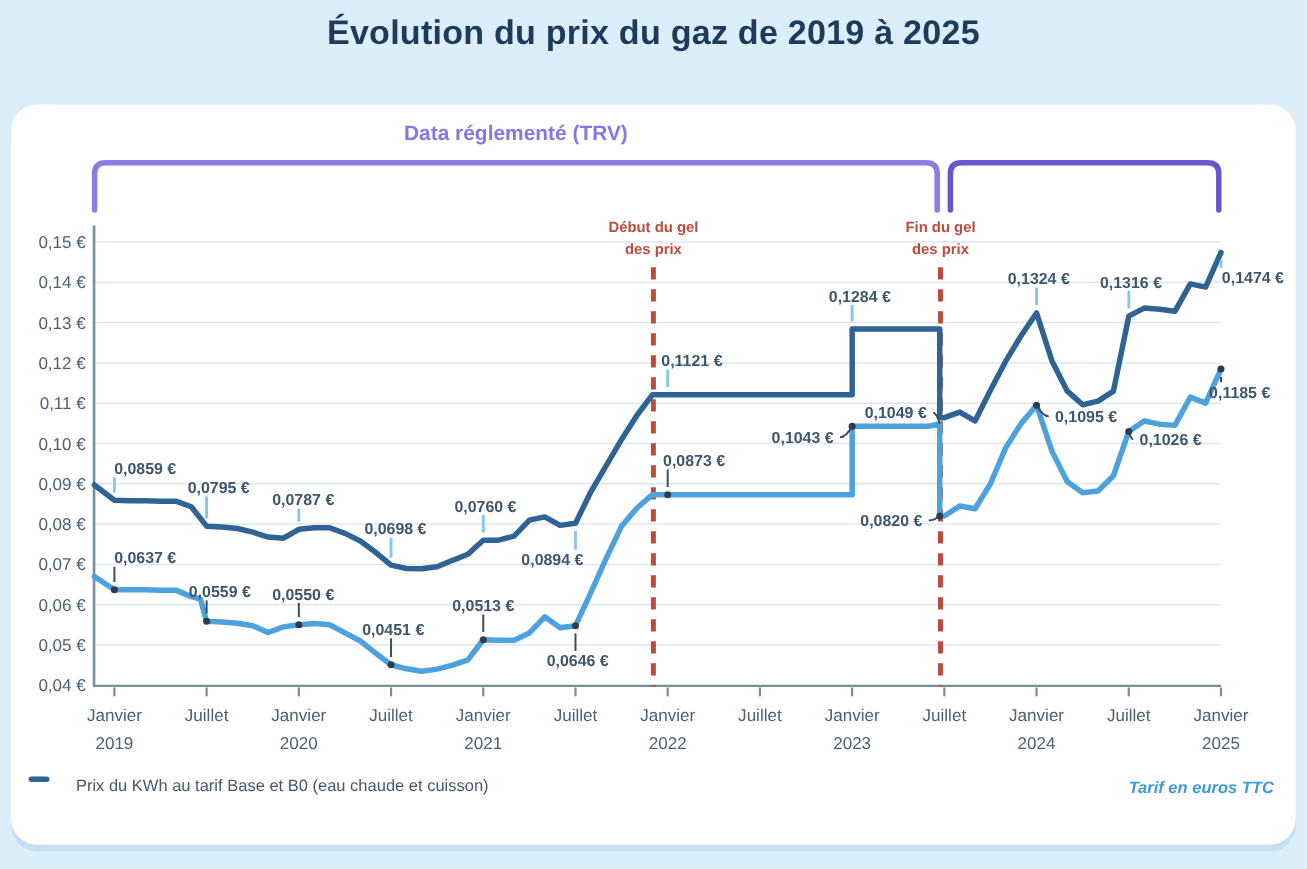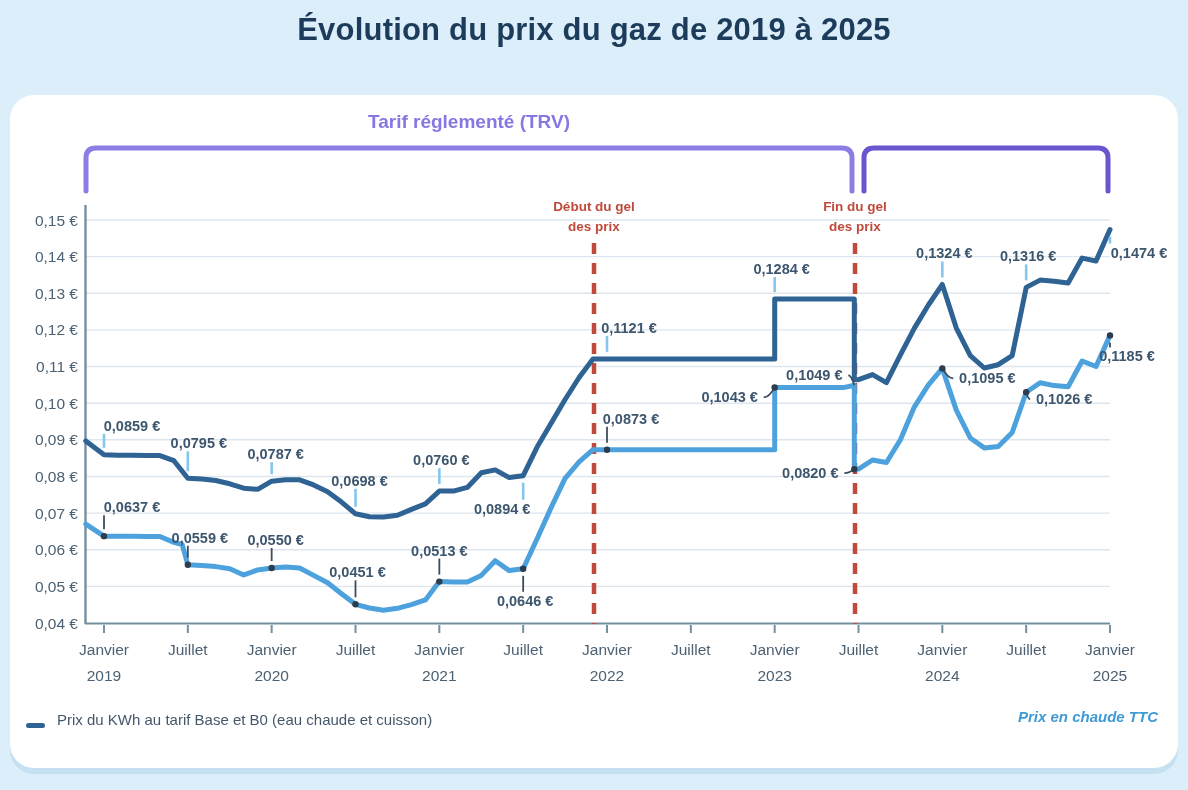--- a/index.html
+++ b/index.html
@@ -8,21 +8,21 @@
   .title{position:absolute;top:12px;left:0;width:100%;text-align:center;
     font-size:31px;font-weight:bold;color:#1d3c5b;margin:0;letter-spacing:.2px;}
   .card{position:absolute;left:10px;top:95px;width:1168px;height:673px;
     background:#ffffff;border-radius:24px;box-shadow:0 6px 0 rgba(140,190,220,.28);}
   svg#chart{position:absolute;left:0;top:0;width:1188px;height:790px;}
   .bracket-label{position:absolute;top:111px;text-align:center;
     font-size:19px;font-weight:bold;}
   .bracket-label.trv{left:86px;width:766px;color:#8678e2;}
   .bracket-label.repere{left:864px;width:244px;color:#5b47c8;}
   .legend{position:absolute;left:26px;top:706px;}
-  .legend-row{display:flex;align-items:flex-end;height:22px;margin-bottom:2px;}
+  .legend-row{display:flex;align-items:flex-start;height:22px;margin-bottom:2px;gap:12px;}
   .swatch{display:inline-block;width:19px;height:5px;border-radius:3px;margin-right:12px;}
   .legend-text{font-size:15px;color:#44586c;}
   .source{position:absolute;right:30px;top:705px;text-align:right;
     color:#3f9ad5;font-size:15px;font-weight:bold;font-style:italic;line-height:23px;}
 </style>
 </head>
 <body>
 
 <div class="page" style="background: rgb(219, 238, 249);">
   <h1 class="title" style="color: rgb(29, 60, 91);">Évolution du prix du gaz de 2019 à 2025</h1>
@@ -150,23 +150,23 @@
       <text x="987.3333333333334" y="383.37727272727267" text-anchor="middle" font-size="14.5" font-weight="bold" fill="#3d566e">0,1095 €</text>
       <path d="M1030.1666666666665,399.19090909090903 Q1028.1666666666665,399.19090909090903 1026.1666666666665,392.19090909090903" fill="none" stroke="#3c4c5c" stroke-width="1.8"></path>
       <circle cx="1026.1666666666665" cy="392.19090909090903" r="3.2" fill="#2e3d4d"></circle>
       <text x="1064.1666666666665" y="404.19090909090903" text-anchor="middle" font-size="14.5" font-weight="bold" fill="#3d566e">0,1026 €</text>
       <line x1="1110" y1="342.4045454545455" x2="1110" y2="347.4045454545455" stroke="#3c4c5c" stroke-width="1.8"></line>
       <circle cx="1110" cy="335.4045454545455" r="3.2" fill="#2e3d4d"></circle>
       <text x="1127" y="361.4045454545455" text-anchor="middle" font-size="14.5" font-weight="bold" fill="#3d566e">0,1185 €</text>
       <path d="M 86 191 L 86 158 Q 86 148 96 148 L 842 148 Q 852 148 852 158 L 852 191" fill="none" stroke="#8a7ee4" stroke-width="5" stroke-linecap="round"></path>
       <path d="M 864 191 L 864 158 Q 864 148 874 148 L 1098 148 Q 1108 148 1108 158 L 1108 191" fill="none" stroke="#6a55cf" stroke-width="5" stroke-linecap="round"></path>
     </svg>
-  <div class="bracket-label trv">Tarif réglementé (TRV)</div>
+  <div class="bracket-label trv">Data réglementé (TRV)</div>
   <div class="legend">
     <div class="legend-row">
       <span class="swatch" id="sw0" style="background: rgb(46, 99, 148);"></span>
       <span class="legend-text">Prix du KWh au tarif Base et B0 (eau chaude et cuisson)</span>
     </div>
   </div>
   <div class="source">
-    <div>Prix en chaude TTC</div>
+    <div>Tarif en euros TTC</div>
   </div>
 </div>
 
 </body></html>

